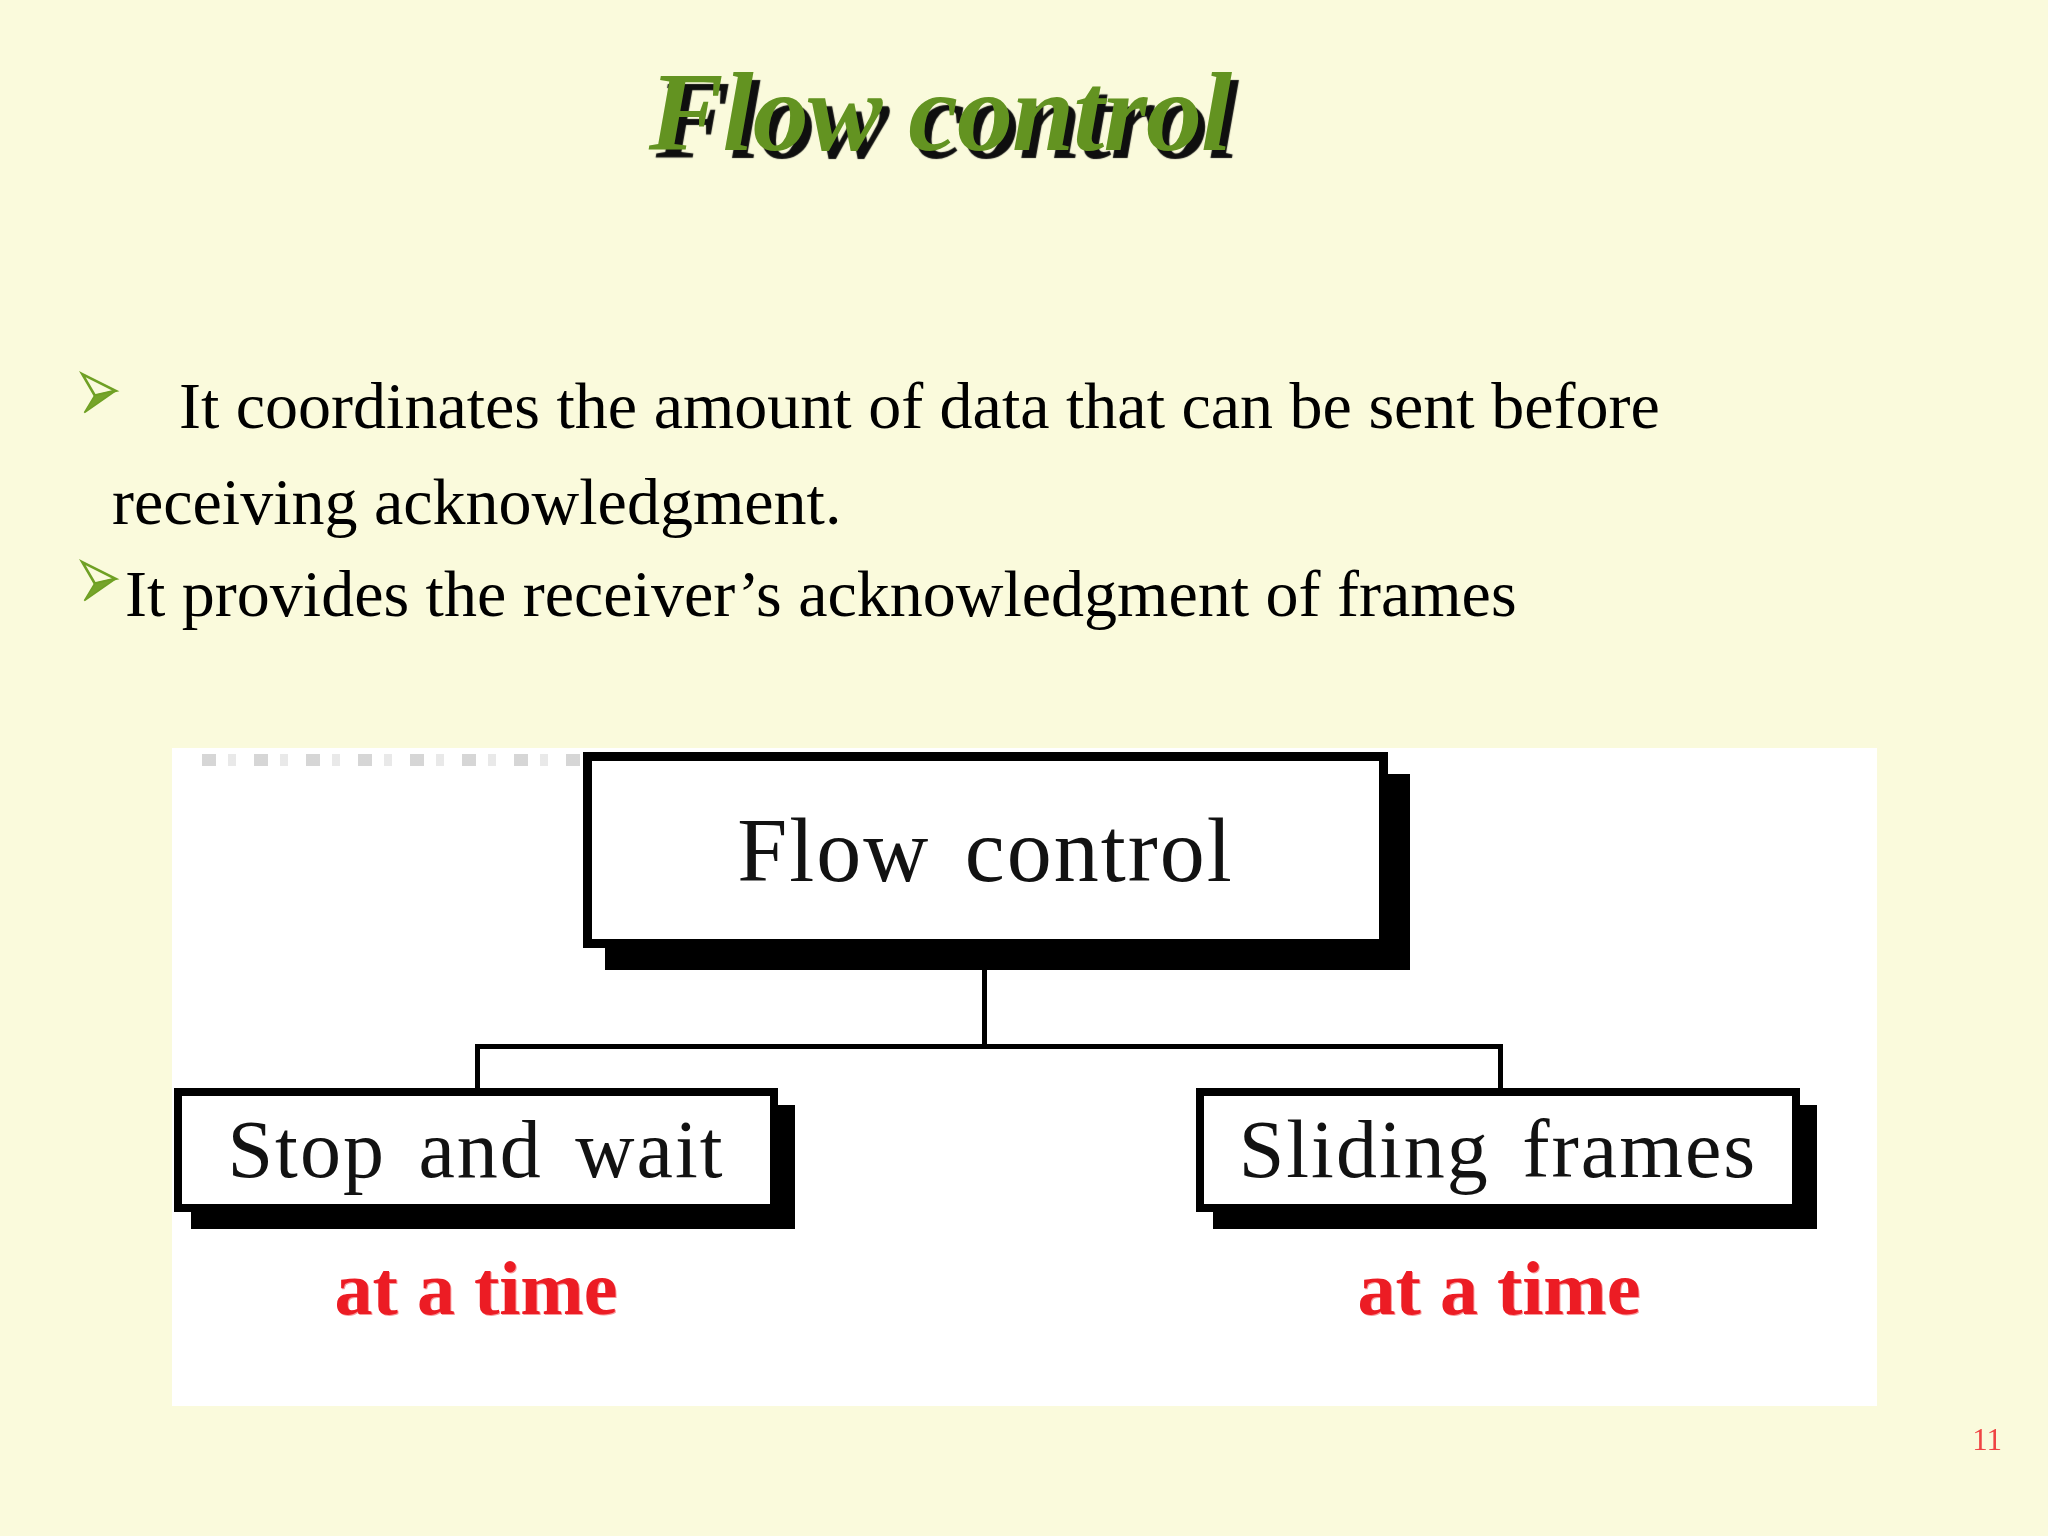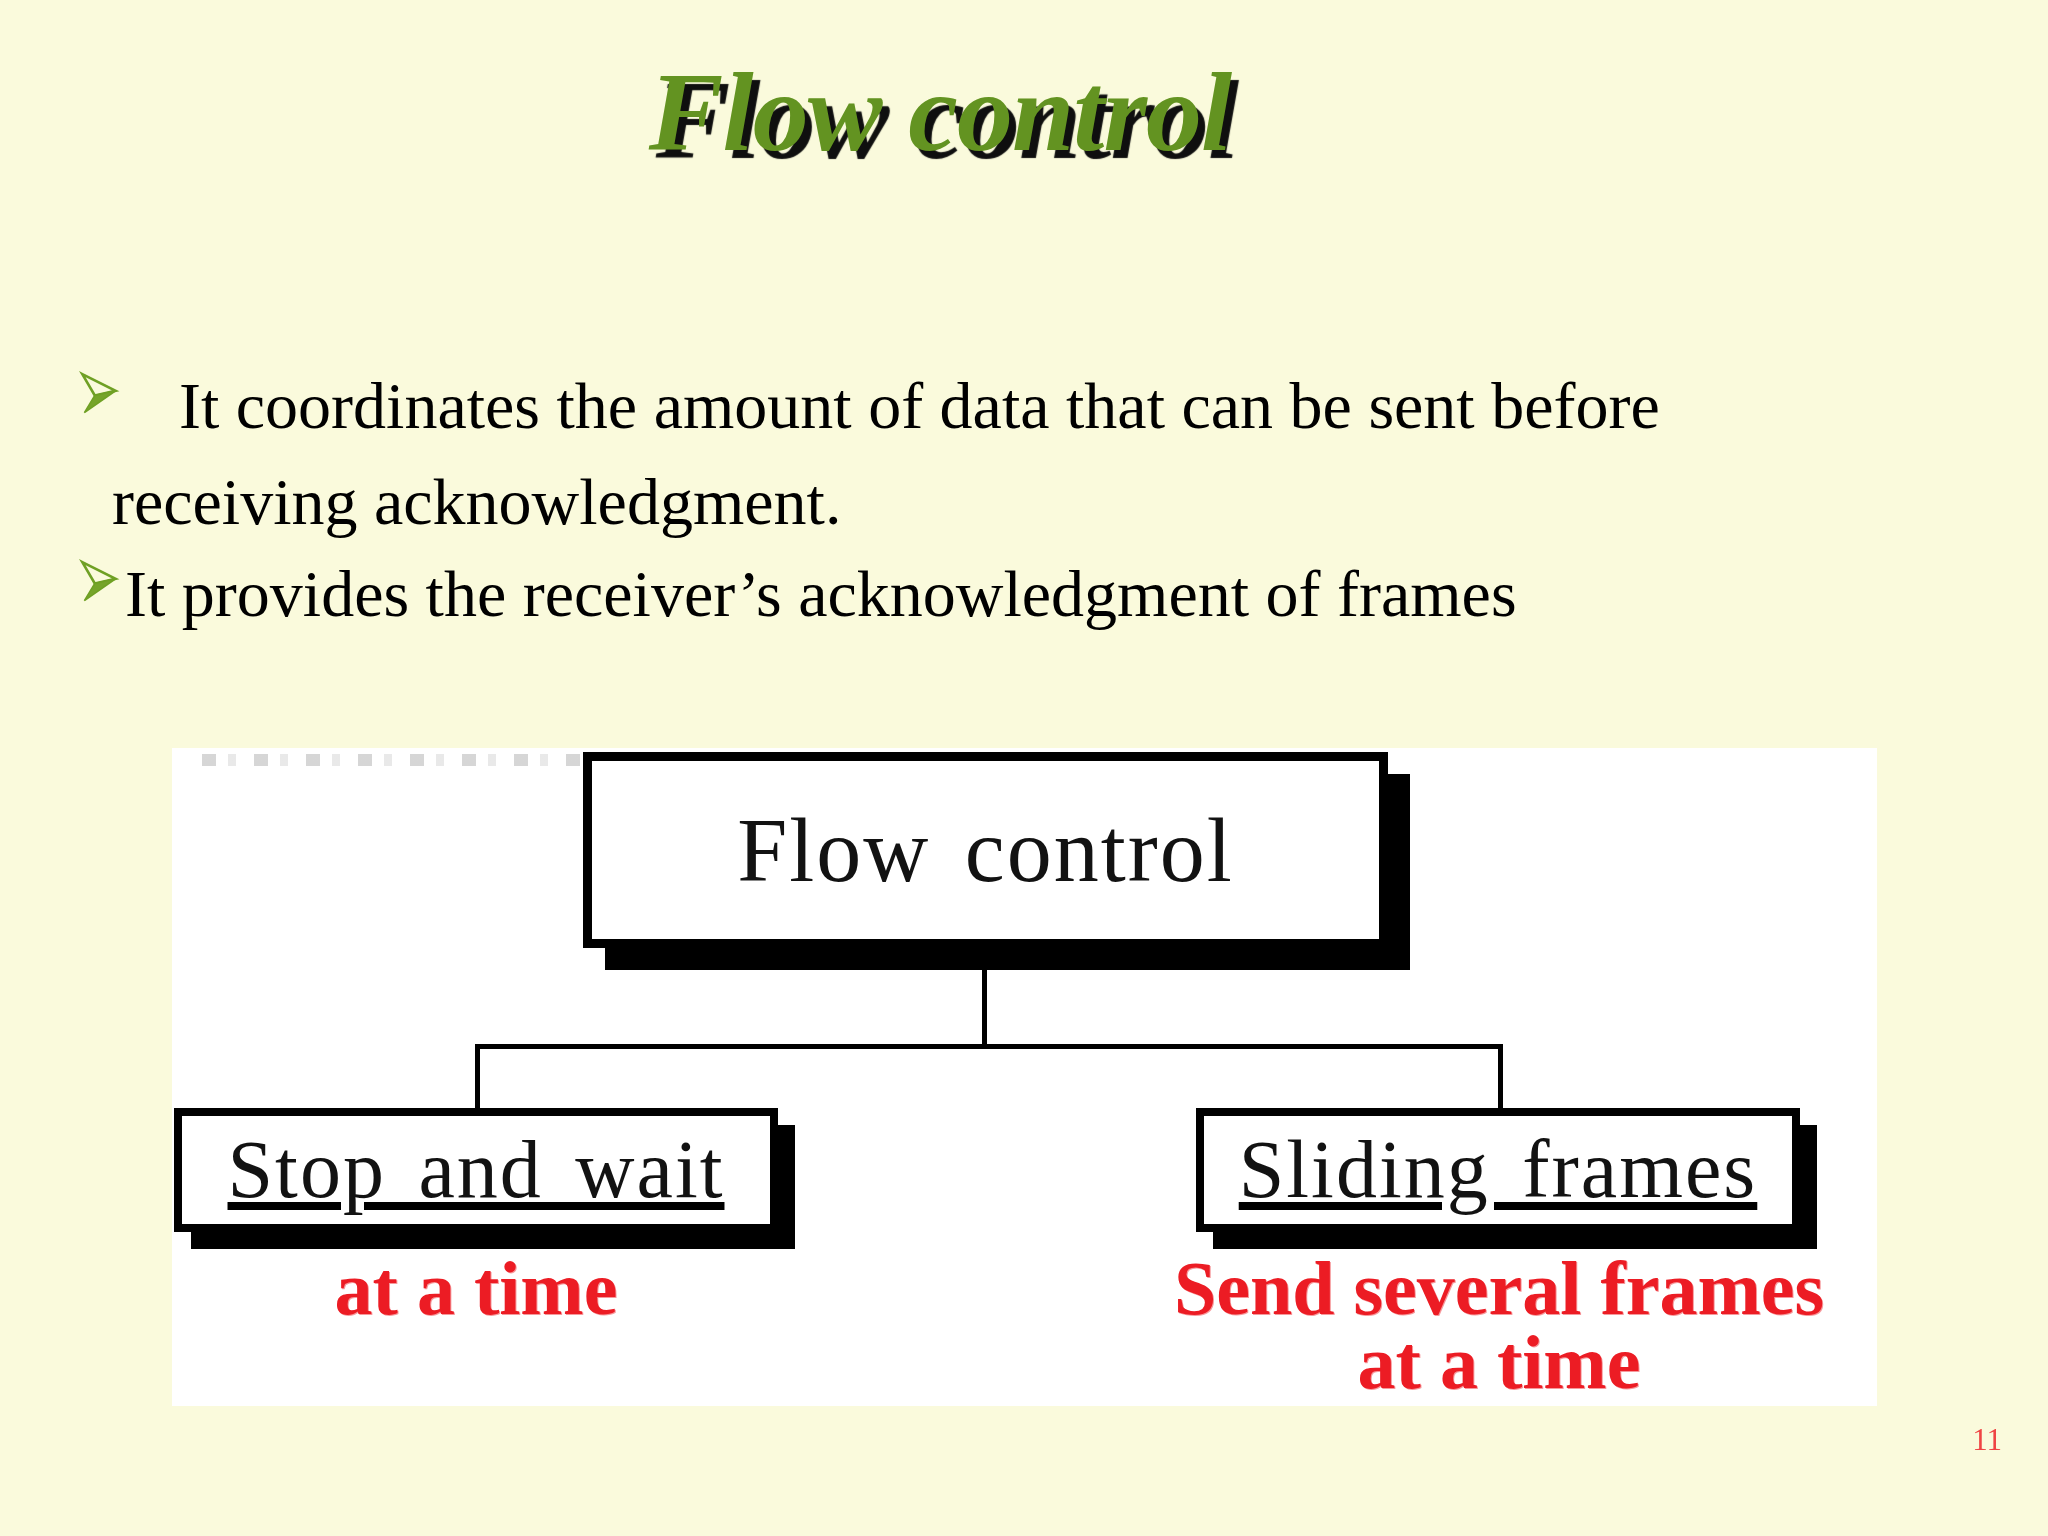--- a/index.html
+++ b/index.html
@@ -68,22 +68,22 @@
   }
   .node-label {
     font-family: "Liberation Serif", serif;
     color: #121212;
     letter-spacing: 2px;
     word-spacing: 10px;
     white-space: nowrap;
   }
   .root-box   { left: 411px; top: 4px;   width: 805px; height: 196px; }
   .root-box .node-label { font-size: 90px; }
-  .leaf-box   { top: 360px; width: 604px; height: 124px; border-width: 8px;
-                box-shadow: 17px 17px 0 0 #000000; text-decoration: underline; }
+  .leaf-box   { top: 340px; width: 604px; height: 124px; border-width: 8px;
+                box-shadow: 17px 17px 0 0 #000000; }
   .leaf-left  { left: 2px; }
   .leaf-right { left: 1024px; }
   .leaf-box .node-label { font-size: 82px; }
 
   .connector { position: absolute; background: #000; }
   .conn-root-v  { left: 810px;  top: 200px; width: 5px;  height: 98px; }
   .conn-h       { left: 303px;  top: 296px; width: 1028px; height: 5px; }
   .conn-left-v  { left: 303px;  top: 296px; width: 5px;  height: 66px; }
   .conn-right-v { left: 1326px; top: 296px; width: 5px;  height: 66px; }
 
@@ -154,21 +154,20 @@
       <span class="node-label">Stop and wait</span>
     </div>
     <div class="caption caption-left">
       <div>at a time</div>
     </div>
 
     <div class="node-box leaf-box leaf-right">
       <span class="node-label">Sliding frames</span>
     </div>
     <div class="caption caption-right">
-      <div>Send several frames</div>
       <div>at a time</div>
     </div>
 
   </div>
 
   <div class="page-number">11</div>
 
 </div>
 
 </body></html>

